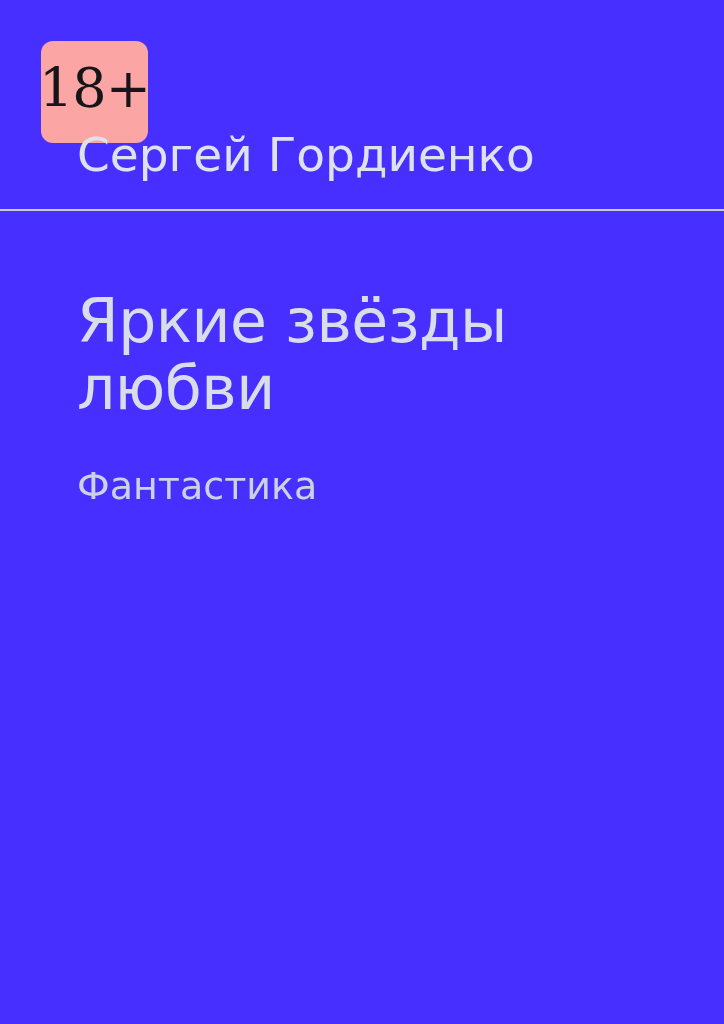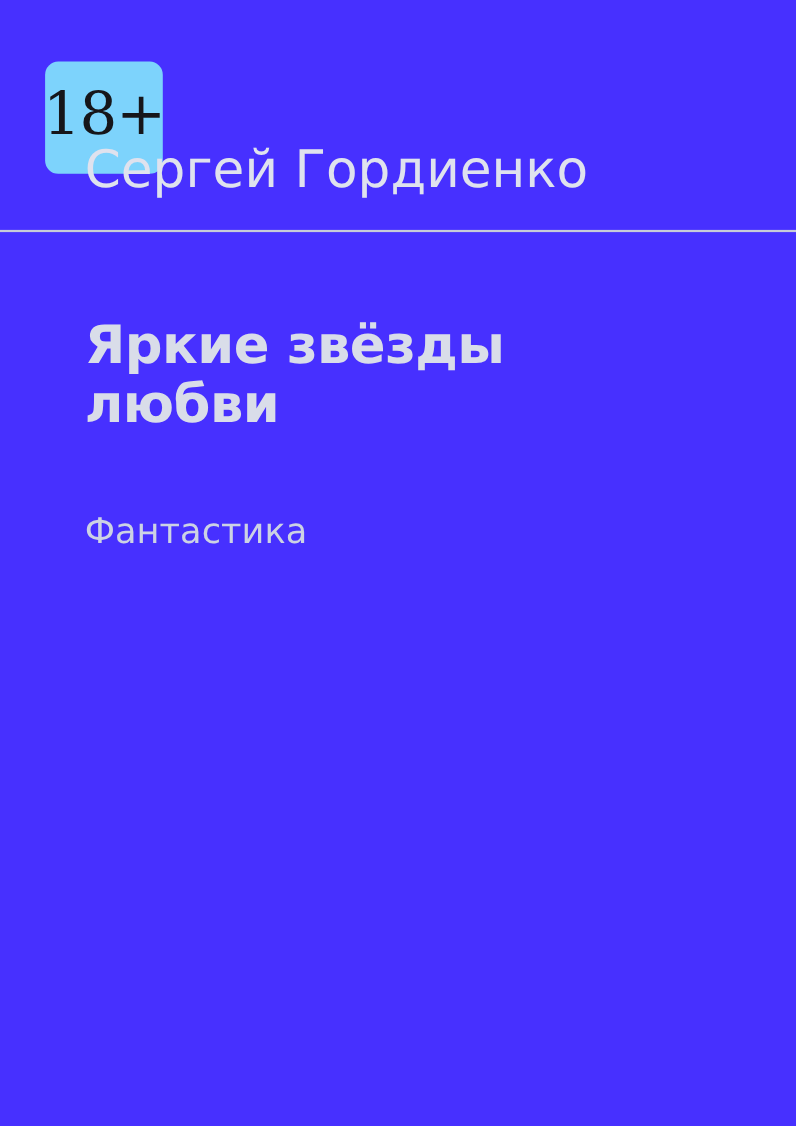--- a/index.html
+++ b/index.html
@@ -71,46 +71,46 @@
   
   #title-block {
     position: absolute;
     left: 77px;
     top: 288px;
     width: 580px;
   }
 
   #book-title {
     margin: 0;
-    font-size: 48px;
-    font-weight: 700;
+    font-size: 60px;
+    font-weight: 400;
     line-height: 1.12;
     letter-spacing: -0.5px;
     max-width: 500px;
   }
 
   #book-subtitle {
     margin: 0;
     position: absolute;
     left: 77px;
     top: 466px;
-    font-size: 32px;
+    font-size: 38px;
     font-weight: 400;
     line-height: 1.1;
     letter-spacing: 0px;
   }
 </style>
 </head>
 <body>
 
 <div id="cover" style="background: rgb(71, 48, 255); width: 724px; height: 1024px;">
 
   <div id="header-band">
 
-    <div id="age-badge" style="background: #7dd3fc; margin-top: 15px;">
+    <div id="age-badge" style="background: #fca5a5;">
       <span id="age-badge-label" style="color: rgb(22, 22, 26);">18+</span>
     </div>
 
     <div id="author-name" style="color: rgb(223, 226, 238); margin-top: 42px;">Сергей Гордиенко</div>
 
   </div>
 
   <div id="divider" style="background: rgb(200, 203, 216);"></div>
 
   <div id="title-block">

